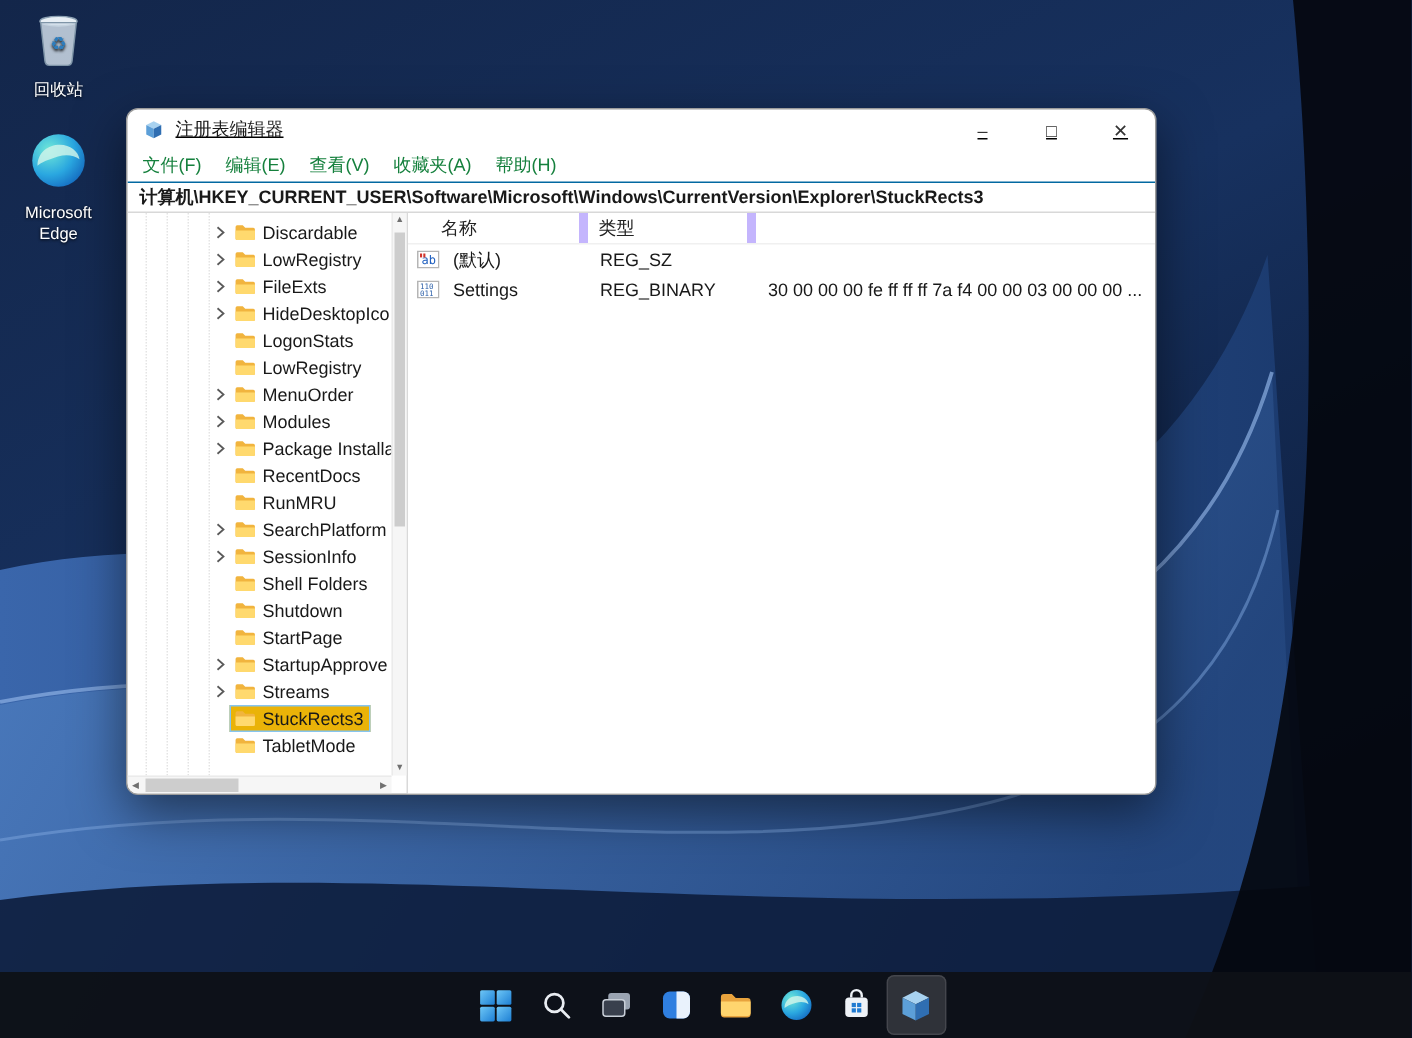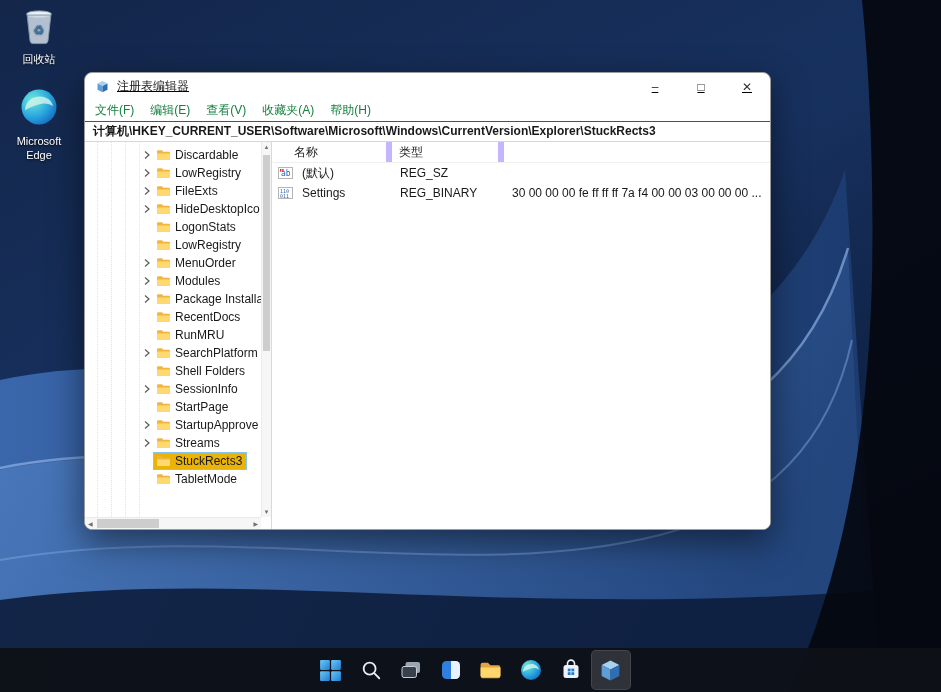--- a/index.html
+++ b/index.html
@@ -338,45 +338,57 @@
               <span class="folder-icon">
                 <svg width="15" height="12" viewBox="0 0 16 13">
                   <path d="M1 2.5 a1.2 1.2 0 0 1 1.2-1.2 h4 l1.8 1.8 h5.8 a1.2 1.2 0 0 1 1.2 1.2 v6.5 a1.2 1.2 0 0 1-1.2 1.2 H2.2 A1.2 1.2 0 0 1 1 10.8z" fill="#f1b43e"></path>
                   <path d="M1 5 h14 v5.8 a1.2 1.2 0 0 1-1.2 1.2 H2.2 A1.2 1.2 0 0 1 1 10.8z" fill="#ffd96e"></path>
                 </svg>
               </span>
               <span class="tree-label">SearchPlatform</span>
             </span>
           </div>
           <div class="tree-row">
+            <span class="chevron">
+              <svg width="10" height="10" viewBox="0 0 10 10">
+                <path d="M3 1.5 L7 5 L3 8.5" fill="none" stroke="#5a5a5a" stroke-width="1.2"></path>
+              </svg>
+            </span>
+            <span class="row-content">
+              <span class="folder-icon">
+                <svg width="15" height="12" viewBox="0 0 16 13">
+                  <path d="M1 2.5 a1.2 1.2 0 0 1 1.2-1.2 h4 l1.8 1.8 h5.8 a1.2 1.2 0 0 1 1.2 1.2 v6.5 a1.2 1.2 0 0 1-1.2 1.2 H2.2 A1.2 1.2 0 0 1 1 10.8z" fill="#f1b43e"></path>
+                  <path d="M1 5 h14 v5.8 a1.2 1.2 0 0 1-1.2 1.2 H2.2 A1.2 1.2 0 0 1 1 10.8z" fill="#ffd96e"></path>
+                </svg>
+              </span>
+              <span class="tree-label">SessionInfo</span>
+            </span>
+          </div>
+          <div class="tree-row">
             <span class="chevron"></span>
             <span class="row-content">
               <span class="folder-icon">
                 <svg width="15" height="12" viewBox="0 0 16 13">
                   <path d="M1 2.5 a1.2 1.2 0 0 1 1.2-1.2 h4 l1.8 1.8 h5.8 a1.2 1.2 0 0 1 1.2 1.2 v6.5 a1.2 1.2 0 0 1-1.2 1.2 H2.2 A1.2 1.2 0 0 1 1 10.8z" fill="#f1b43e"></path>
                   <path d="M1 5 h14 v5.8 a1.2 1.2 0 0 1-1.2 1.2 H2.2 A1.2 1.2 0 0 1 1 10.8z" fill="#ffd96e"></path>
                 </svg>
               </span>
               <span class="tree-label">Shell Folders</span>
             </span>
           </div>
           <div class="tree-row">
-            <span class="chevron">
-              <svg width="10" height="10" viewBox="0 0 10 10">
-                <path d="M3 1.5 L7 5 L3 8.5" fill="none" stroke="#5a5a5a" stroke-width="1.2"></path>
-              </svg>
-            </span>
-            <span class="row-content">
-              <span class="folder-icon">
-                <svg width="15" height="12" viewBox="0 0 16 13">
-                  <path d="M1 2.5 a1.2 1.2 0 0 1 1.2-1.2 h4 l1.8 1.8 h5.8 a1.2 1.2 0 0 1 1.2 1.2 v6.5 a1.2 1.2 0 0 1-1.2 1.2 H2.2 A1.2 1.2 0 0 1 1 10.8z" fill="#f1b43e"></path>
-                  <path d="M1 5 h14 v5.8 a1.2 1.2 0 0 1-1.2 1.2 H2.2 A1.2 1.2 0 0 1 1 10.8z" fill="#ffd96e"></path>
-                </svg>
-              </span>
-              <span class="tree-label">SessionInfo</span>
+            <span class="chevron"></span>
+            <span class="row-content">
+              <span class="folder-icon">
+                <svg width="15" height="12" viewBox="0 0 16 13">
+                  <path d="M1 2.5 a1.2 1.2 0 0 1 1.2-1.2 h4 l1.8 1.8 h5.8 a1.2 1.2 0 0 1 1.2 1.2 v6.5 a1.2 1.2 0 0 1-1.2 1.2 H2.2 A1.2 1.2 0 0 1 1 10.8z" fill="#f1b43e"></path>
+                  <path d="M1 5 h14 v5.8 a1.2 1.2 0 0 1-1.2 1.2 H2.2 A1.2 1.2 0 0 1 1 10.8z" fill="#ffd96e"></path>
+                </svg>
+              </span>
+              <span class="tree-label">Shutdown</span>
             </span>
           </div>
           <div class="tree-row">
             <span class="chevron"></span>
             <span class="row-content">
               <span class="folder-icon">
                 <svg width="15" height="12" viewBox="0 0 16 13">
                   <path d="M1 2.5 a1.2 1.2 0 0 1 1.2-1.2 h4 l1.8 1.8 h5.8 a1.2 1.2 0 0 1 1.2 1.2 v6.5 a1.2 1.2 0 0 1-1.2 1.2 H2.2 A1.2 1.2 0 0 1 1 10.8z" fill="#f1b43e"></path>
                   <path d="M1 5 h14 v5.8 a1.2 1.2 0 0 1-1.2 1.2 H2.2 A1.2 1.2 0 0 1 1 10.8z" fill="#ffd96e"></path>
                 </svg>

